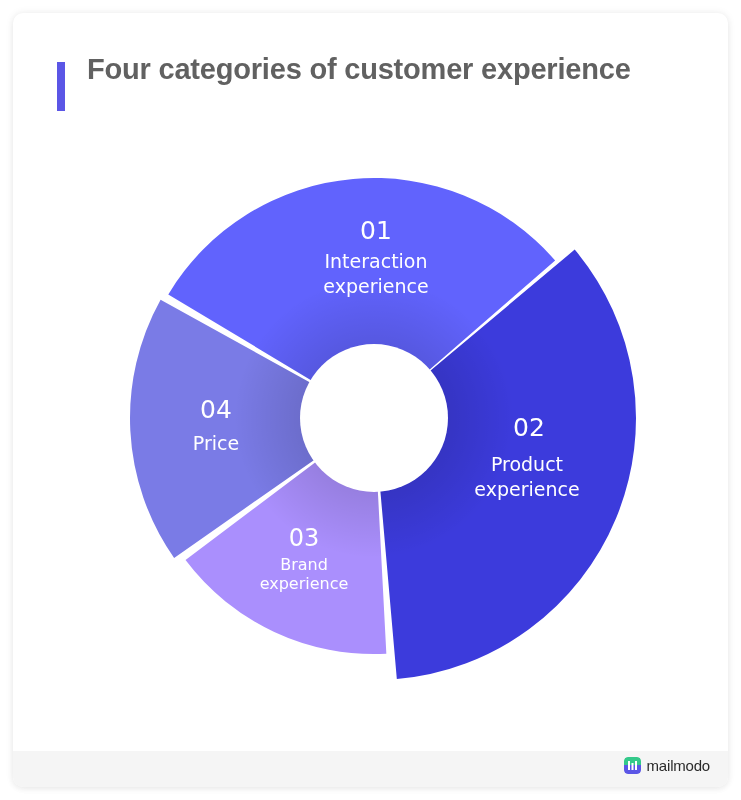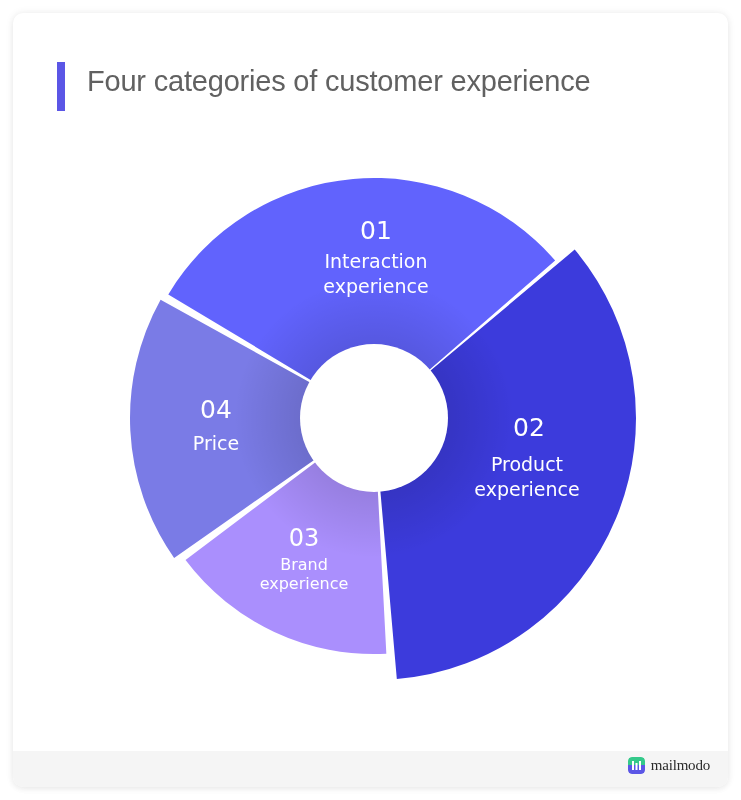--- a/index.html
+++ b/index.html
@@ -28,23 +28,23 @@
     .title-bar {
       position: absolute;
       left: 44px;
       top: 49px;
       width: 8px;
       height: 49px;
     }
     .title {
       position: absolute;
       left: 74px;
-      top: 52px;
+      top: 40px;
       font-size: 29px;
-      font-weight: normal;
+      font-weight: bold;
       color: #616161;
       letter-spacing: -0.2px;
       white-space: nowrap;
     }
     .diagram {
       position: absolute;
       left: -13px;
       top: -13px;
       width: 741px;
       height: 800px;
@@ -71,21 +71,21 @@
       gap: 6px;
     }
     .brand-logo {
       width: 17px;
       height: 17px;
       border-radius: 4px;
       position: relative;
       overflow: hidden;
     }
     .brand-name {
-      font-family: Liberation Serif, serif;
+      font-family: Liberation Sans, sans-serif;
       font-size: 15px;
       color: #2a2a2a;
       letter-spacing: -0.2px;
     }
   </style>
 </head>
 <body>
 
 <div class="card">
   <div class="title-bar" id="titleBar" style="background: rgb(91, 86, 230);"></div>

